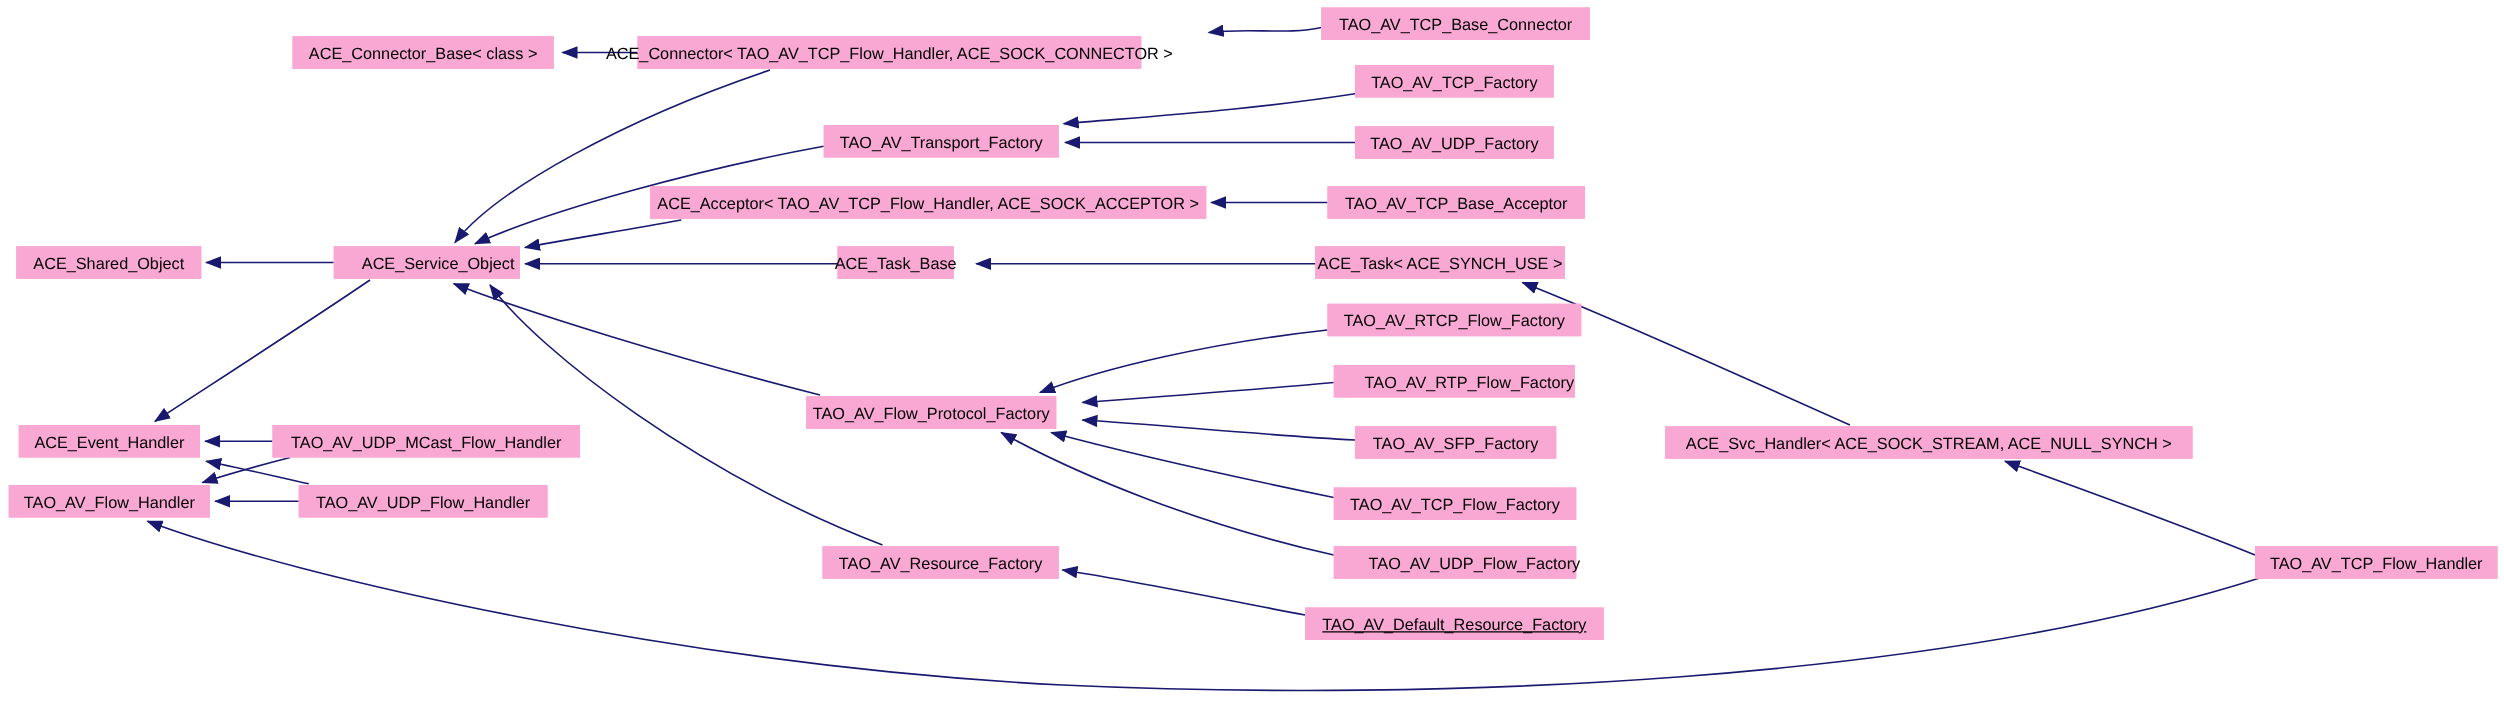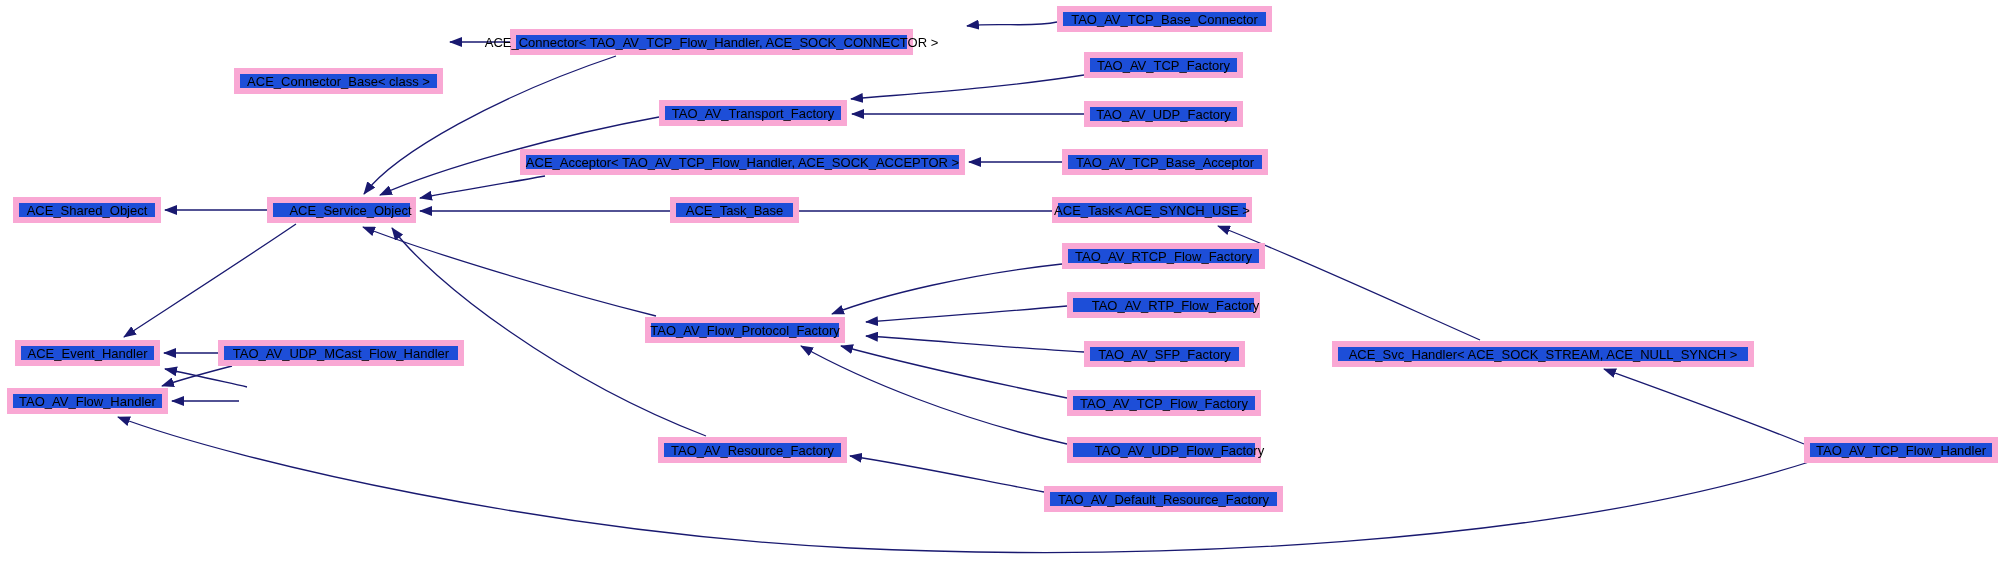--- a/index.html
+++ b/index.html
@@ -18,22 +18,22 @@
   }
   .edge {
     fill: none;
     stroke: #191970;
     stroke-width: 1.3px;
   }
   #node-layer { position: absolute; left: 0; top: 0; width: 100%; height: 100%; }
   .node {
     position: absolute;
     box-sizing: border-box;
-    background: #1d4ed8;
-    border: 6px solid #f9a8d4;
+    background: #f9a8d4;
+    border: 1px solid #f9a8d4;
     color: #000000;
     font: 13px "Liberation Sans", sans-serif;
     display: flex;
     align-items: center;
     justify-content: center;
     white-space: nowrap;
     cursor: pointer;
   }
 </style>
 </head>
@@ -70,39 +70,40 @@
         <path d="M 1044,492 C 980,480 910,465 850,456" class="edge" marker-end="url(#arrow)"></path>
         <path d="M 218,353 L 164,353" class="edge" marker-end="url(#arrow)"></path>
         <path d="M 232,366 C 205,373 180,380 162,386" class="edge" marker-end="url(#arrow)"></path>
         <path d="M 239,401 L 172,401" class="edge" marker-end="url(#arrow)"></path>
         <path d="M 247,387 C 220,381 190,374 165,369" class="edge" marker-end="url(#arrow)"></path>
         <path d="M 1804,444 C 1740,418 1662,390 1604,369" class="edge" marker-end="url(#arrow)"></path>
         <path d="M 1809,462 C 1550,545 1150,562 850,548 C 550,533 238,462 118,417" class="edge" marker-end="url(#arrow)"></path>
       </g>
   </svg>
   <div id="node-layer">
-      <div class="node" style="left: 234px; top: 29px; width: 209px; height: 26px; margin-top: 39px;">ACE_Connector_Base&lt; class &gt;</div>
+      <div class="node" style="left: 234px; top: 29px; width: 209px; height: 26px;">ACE_Connector_Base&lt; class &gt;</div>
       <div class="node" style="left: 510px; top: 29px; width: 403px; height: 26px;">ACE_Connector&lt; TAO_AV_TCP_Flow_Handler, ACE_SOCK_CONNECTOR &gt;</div>
       <div class="node" style="left: 1057px; top: 6px; width: 215px; height: 26px;">TAO_AV_TCP_Base_Connector</div>
       <div class="node" style="left: 1084px; top: 52px; width: 159px; height: 26px;">TAO_AV_TCP_Factory</div>
       <div class="node" style="left: 659px; top: 100px; width: 188px; height: 26px;">TAO_AV_Transport_Factory</div>
       <div class="node" style="left: 1084px; top: 101px; width: 159px; height: 26px;">TAO_AV_UDP_Factory</div>
       <div class="node" style="left: 520px; top: 149px; width: 445px; height: 26px;">ACE_Acceptor&lt; TAO_AV_TCP_Flow_Handler, ACE_SOCK_ACCEPTOR &gt;</div>
       <div class="node" style="left: 1062px; top: 149px; width: 206px; height: 26px;">TAO_AV_TCP_Base_Acceptor</div>
       <div class="node" style="left: 13px; top: 197px; width: 148px; height: 26px;">ACE_Shared_Object</div>
       <div class="node" style="left: 267px; top: 197px; width: 149px; height: 26px; padding-left: 18px;">ACE_Service_Object</div>
-      <div class="node" style="left: 670px; top: 197px; width: 129px; height: 26px;">ACE_Task_Base</div>
+      <div class="node" style="left: 670px; top: 197px; width: 93px; height: 26px;">ACE_Task_Base</div>
       <div class="node" style="left: 1052px; top: 197px; width: 200px; height: 26px;">ACE_Task&lt; ACE_SYNCH_USE &gt;</div>
       <div class="node" style="left: 1062px; top: 243px; width: 203px; height: 26px;">TAO_AV_RTCP_Flow_Factory</div>
       <div class="node" style="left: 1067px; top: 292px; width: 193px; height: 26px; padding-left: 24px;">TAO_AV_RTP_Flow_Factory</div>
       <div class="node" style="left: 645px; top: 317px; width: 200px; height: 26px;">TAO_AV_Flow_Protocol_Factory</div>
       <div class="node" style="left: 15px; top: 340px; width: 145px; height: 26px;">ACE_Event_Handler</div>
       <div class="node" style="left: 218px; top: 340px; width: 246px; height: 26px;">TAO_AV_UDP_MCast_Flow_Handler</div>
       <div class="node" style="left: 1084px; top: 341px; width: 161px; height: 26px;">TAO_AV_SFP_Factory</div>
       <div class="node" style="left: 1332px; top: 341px; width: 422px; height: 26px;">ACE_Svc_Handler&lt; ACE_SOCK_STREAM, ACE_NULL_SYNCH &gt;</div>
       <div class="node" style="left: 7px; top: 388px; width: 161px; height: 26px;">TAO_AV_Flow_Handler</div>
+      <div class="node" style="left: 239px; top: 388px; width: 199px; height: 26px;">TAO_AV_UDP_Flow_Handler</div>
       <div class="node" style="left: 1067px; top: 390px; width: 194px; height: 26px;">TAO_AV_TCP_Flow_Factory</div>
       <div class="node" style="left: 1067px; top: 437px; width: 194px; height: 26px; padding-left: 31px;">TAO_AV_UDP_Flow_Factory</div>
       <div class="node" style="left: 658px; top: 437px; width: 189px; height: 26px;">TAO_AV_Resource_Factory</div>
       <div class="node" style="left: 1804px; top: 437px; width: 194px; height: 26px;">TAO_AV_TCP_Flow_Handler</div>
-      <div class="node" style="left: 1044px; top: 486px; width: 239px; height: 26px;">TAO_AV_Default_Resource_Factory</div>
+      <div class="node" style="left: 1044px; top: 486px; width: 239px; height: 26px; text-decoration: underline;">TAO_AV_Default_Resource_Factory</div>
     </div>
 </div>
 
 </body></html>

